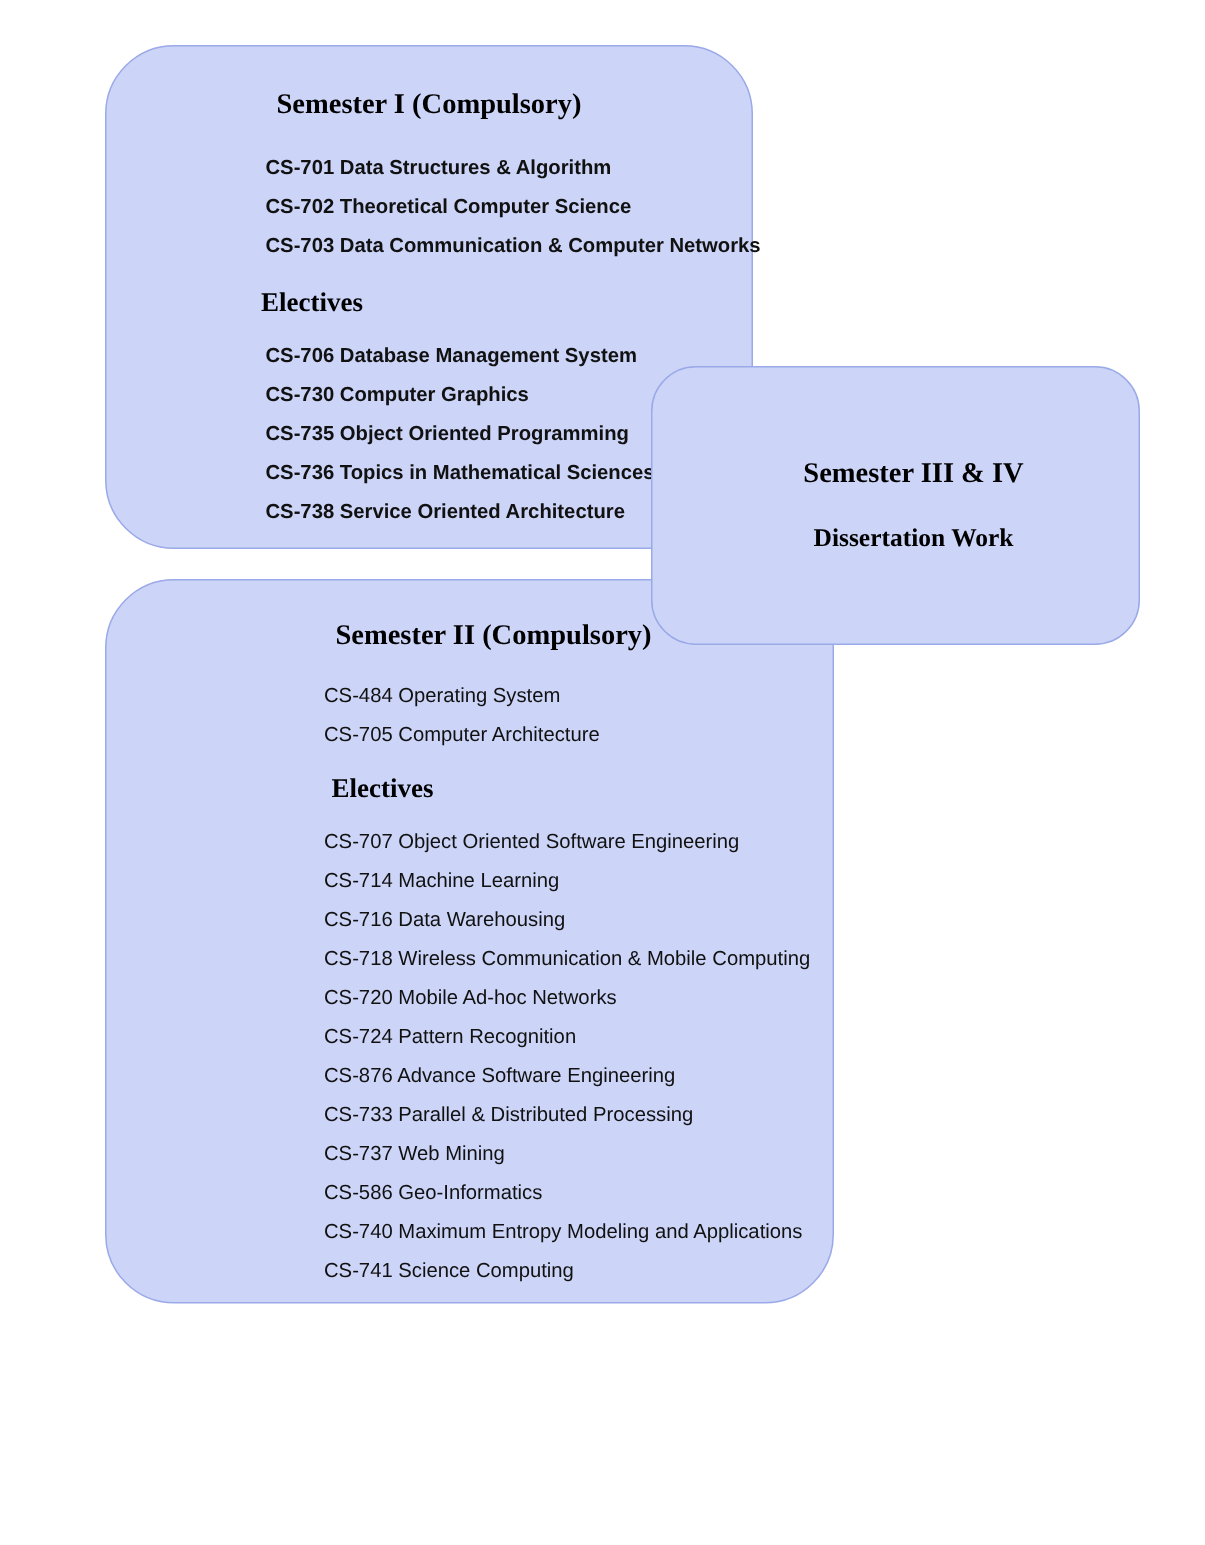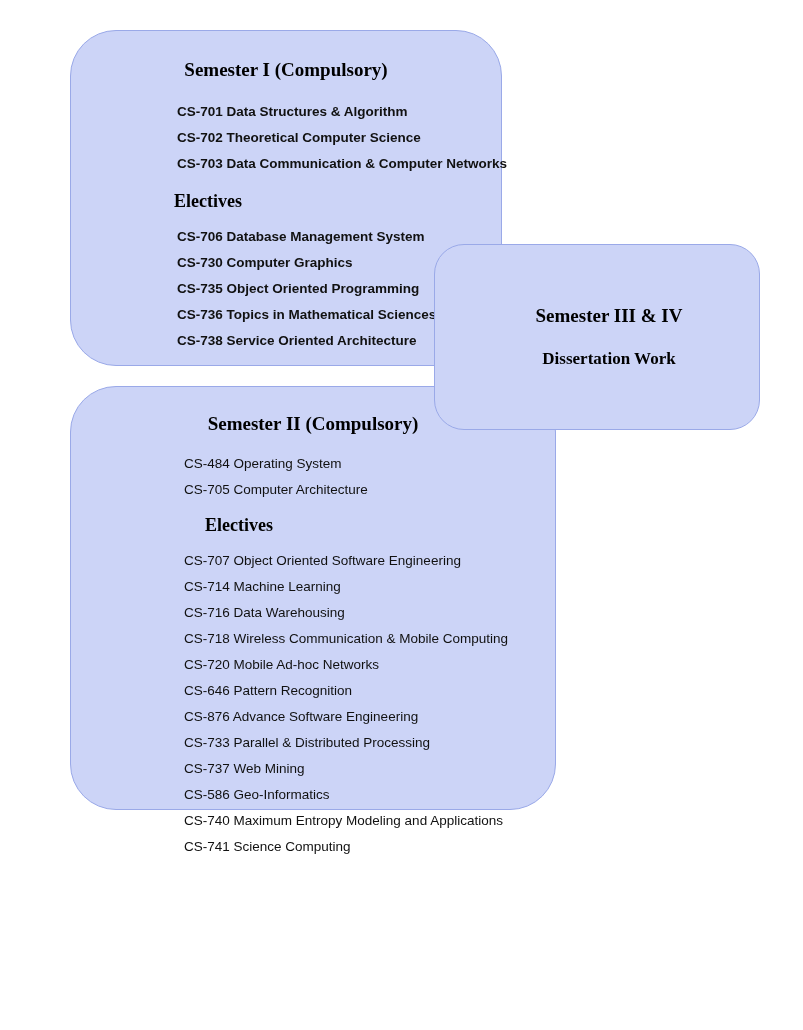--- a/index.html
+++ b/index.html
@@ -30,22 +30,23 @@
     left: 70px;
     top: 30px;
     width: 432px;
     height: 336px;
     z-index: 1;
   }
   #card-sem2 {
     left: 70px;
     top: 386px;
     width: 486px;
-    height: 424px;
+    height: 483px;
     z-index: 1;
+    padding-left: 32px;
   }
   #card-sem34 {
     left: 434px;
     top: 244px;
     width: 326px;
     height: 186px;
     border-radius: 30px;
     z-index: 2;
     padding-left: 24px;
   }
@@ -172,21 +173,21 @@
       <li class="course-item">CS-484 Operating System</li>
       <li class="course-item">CS-705 Computer Architecture</li>
     </ul>
     <div class="electives-title">Electives</div>
     <ul class="course-list electives-list">
       <li class="course-item">CS-707 Object Oriented Software Engineering</li>
       <li class="course-item">CS-714 Machine Learning</li>
       <li class="course-item">CS-716 Data Warehousing</li>
       <li class="course-item">CS-718 Wireless Communication &amp; Mobile Computing</li>
       <li class="course-item">CS-720 Mobile Ad-hoc Networks</li>
-      <li class="course-item">CS-646 Pattern Recognition</li>
+      <li class="course-item">CS-724 Pattern Recognition</li>
       <li class="course-item">CS-876 Advance Software Engineering</li>
       <li class="course-item">CS-733 Parallel &amp; Distributed Processing</li>
       <li class="course-item">CS-737 Web Mining</li>
       <li class="course-item">CS-586 Geo-Informatics</li>
       <li class="course-item" id="item-spell">CS-740 Maximum Entropy <span class="spell">Modeling</span> and Applications</li>
       <li class="course-item">CS-741 Science Computing</li>
     </ul>
   </div>
 
 </div>

